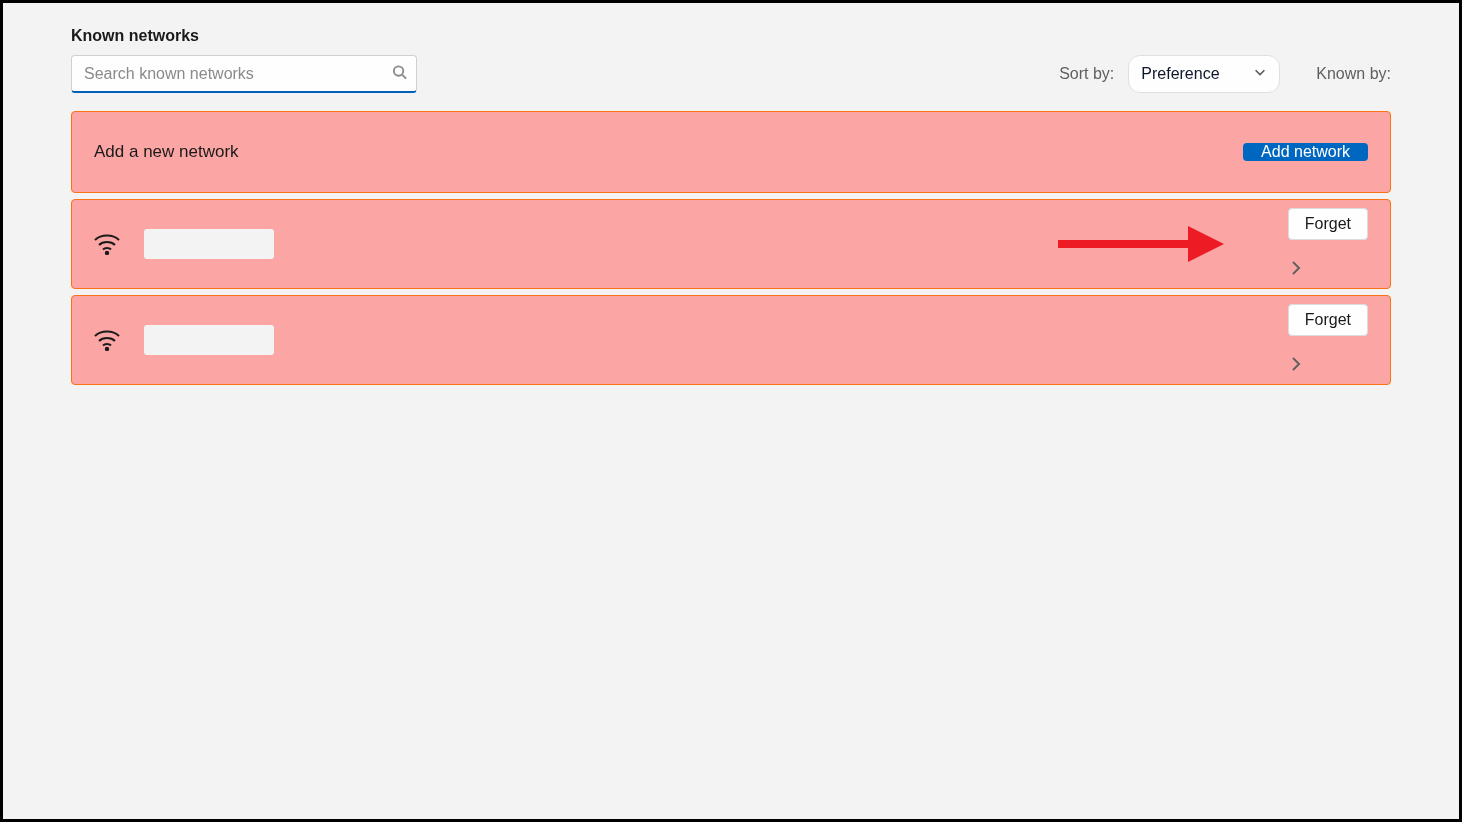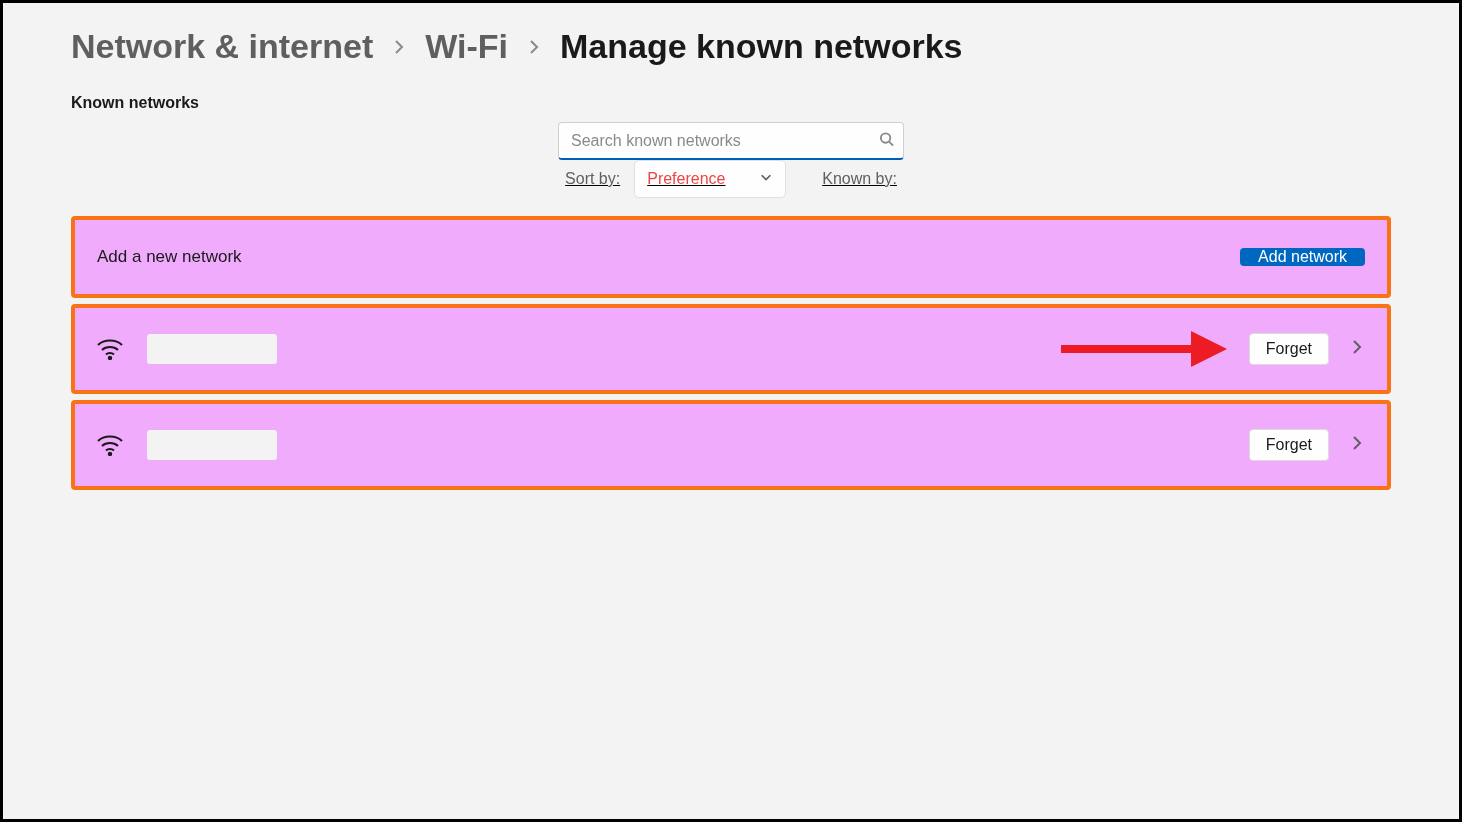--- a/index.html
+++ b/index.html
@@ -7,91 +7,76 @@
     .page { padding: 24px 68px 0 68px; }
 
     .breadcrumb { display: flex; align-items: center; gap: 18px; margin-bottom: 28px; }
     .breadcrumb-item { font-size: 34px; font-weight: 600; color: #5f5f5f; cursor: pointer; }
     .breadcrumb-item.current { color: #1a1a1a; cursor: default; }
     .breadcrumb-sep { color: #8a8a8a; display: flex; align-items: center; }
     .breadcrumb-sep svg { width: 16px; height: 16px; stroke: #8a8a8a; stroke-width: 2; fill: none; }
 
     .section-label { font-size: 16px; font-weight: 600; color: #1a1a1a; margin-bottom: 10px; }
 
-    .controls-row { display: flex; align-items: center; margin-bottom: 18px; flex-direction: column; }
+    .controls-row { display: flex; align-items: center; margin-bottom: 18px; }
     .search-wrap { position: relative; width: 346px; }
     .search-input {
       width: 100%; height: 38px; padding: 6px 36px 6px 12px;
       border: 1px solid #d0d0d0; border-bottom: 2px solid #005fb8;
       border-radius: 4px; background: #fefefe; font-size: 16px; color: #1a1a1a;
     }
     .search-input::placeholder { color: #8a8a8a; }
     .search-icon { position: absolute; right: 10px; top: 50%; transform: translateY(-50%); color: #8a8a8a; }
     .search-icon svg { width: 15px; height: 15px; stroke: #8a8a8a; stroke-width: 2; fill: none; }
 
     .spacer { flex: 1; }
-    .sort-filter { display: flex; align-items: center; gap: 14px; text-decoration: underline; }
+    .sort-filter { display: flex; align-items: center; gap: 14px; }
     .sf-label { font-size: 16px; color: #5f5f5f; }
     .dropdown {
       display: flex; align-items: center; justify-content: space-between;
       height: 38px; padding: 0 12px; background: #fefefe;
-      border: 1px solid #e0e0e0; border-radius: 5px; cursor: pointer;
-      font-size: 16px; color: #ef4444;
+      border: 1px solid #e0e0e0; border-radius: 12px; cursor: pointer;
+      font-size: 16px; color: #0f172a;
     }
     .dropdown.sort { width: 152px; margin-right: 22px; }
     .dropdown.filter { width: 152px; }
     .chevron-down svg { width: 14px; height: 14px; stroke: #606060; stroke-width: 2; fill: none; }
 
     .card {
-      background: #f0abfc; border: 4px solid #f97316; border-radius: 4px;
+      background: #fca5a5; border: 1px solid #f97316; border-radius: 4px;
       padding: 0 22px; display: flex; align-items: center; margin-bottom: 6px;
     }
     .card.add { height: 82px; }
     .card.net { height: 90px; position: relative; }
     .card-text { font-size: 17px; color: #1a1a1a; }
 
     .btn-primary {
       background: #0067c0; color: #fff; border: none; border-radius: 4px;
       padding: 0 18px; font-size: 16px; cursor: pointer; margin-left: auto;
     }
     .btn-secondary {
       background: #fefefe; color: #1a1a1a; border: 1px solid #dcdcdc; border-radius: 4px;
       padding: 6px 16px; font-size: 16px; cursor: pointer;
     }
 
     .wifi-icon { margin-right: 24px; display: flex; align-items: center; }
     .wifi-icon svg { width: 26px; height: 22px; }
     .net-name { width: 130px; height: 30px; background: #f3f3f3; border-radius: 3px; }
-    .net-actions { margin-left: auto; display: flex; align-items: center; gap: 20px; }
+    .net-actions { margin-left: auto; display: flex; align-items: flex-start; gap: 20px; flex-direction: column; }
     .chevron-right svg { width: 16px; height: 16px; stroke: #606060; stroke-width: 2; fill: none; }
 
     .annotation-arrow { position: absolute; left: 986px; top: 50%; transform: translateY(-50%); display: flex; align-items: center; }
     .annotation-arrow .shaft { width: 130px; height: 8px; background: #ed1c24; }
     .annotation-arrow .head { width: 0; height: 0; border-top: 18px solid transparent; border-bottom: 18px solid transparent; border-left: 36px solid #ed1c24; }
   </style>
 </head>
 <body>
 
 <div class="page">
 
-  <div class="breadcrumb">
-    <span class="breadcrumb-item">Network &amp; internet</span>
-    <span class="breadcrumb-sep">
-      <svg viewBox="0 0 16 16">
-          <polyline points="5,2 11,8 5,14"></polyline>
-        </svg>
-    </span>
-    <span class="breadcrumb-item">Wi-Fi</span>
-    <span class="breadcrumb-sep">
-      <svg viewBox="0 0 16 16">
-          <polyline points="5,2 11,8 5,14"></polyline>
-        </svg>
-    </span>
-    <span class="breadcrumb-item current">Manage known networks</span>
-  </div>
 
   <div class="section-label">Known networks</div>
 
   <div class="controls-row">
     <div class="search-wrap">
       <input class="search-input" type="text" placeholder="Search known networks" style="">
       <span class="search-icon">
         <svg viewBox="0 0 16 16">
             <circle cx="7" cy="7" r="5"></circle>
             <line x1="11" y1="11" x2="15" y2="15"></line>

